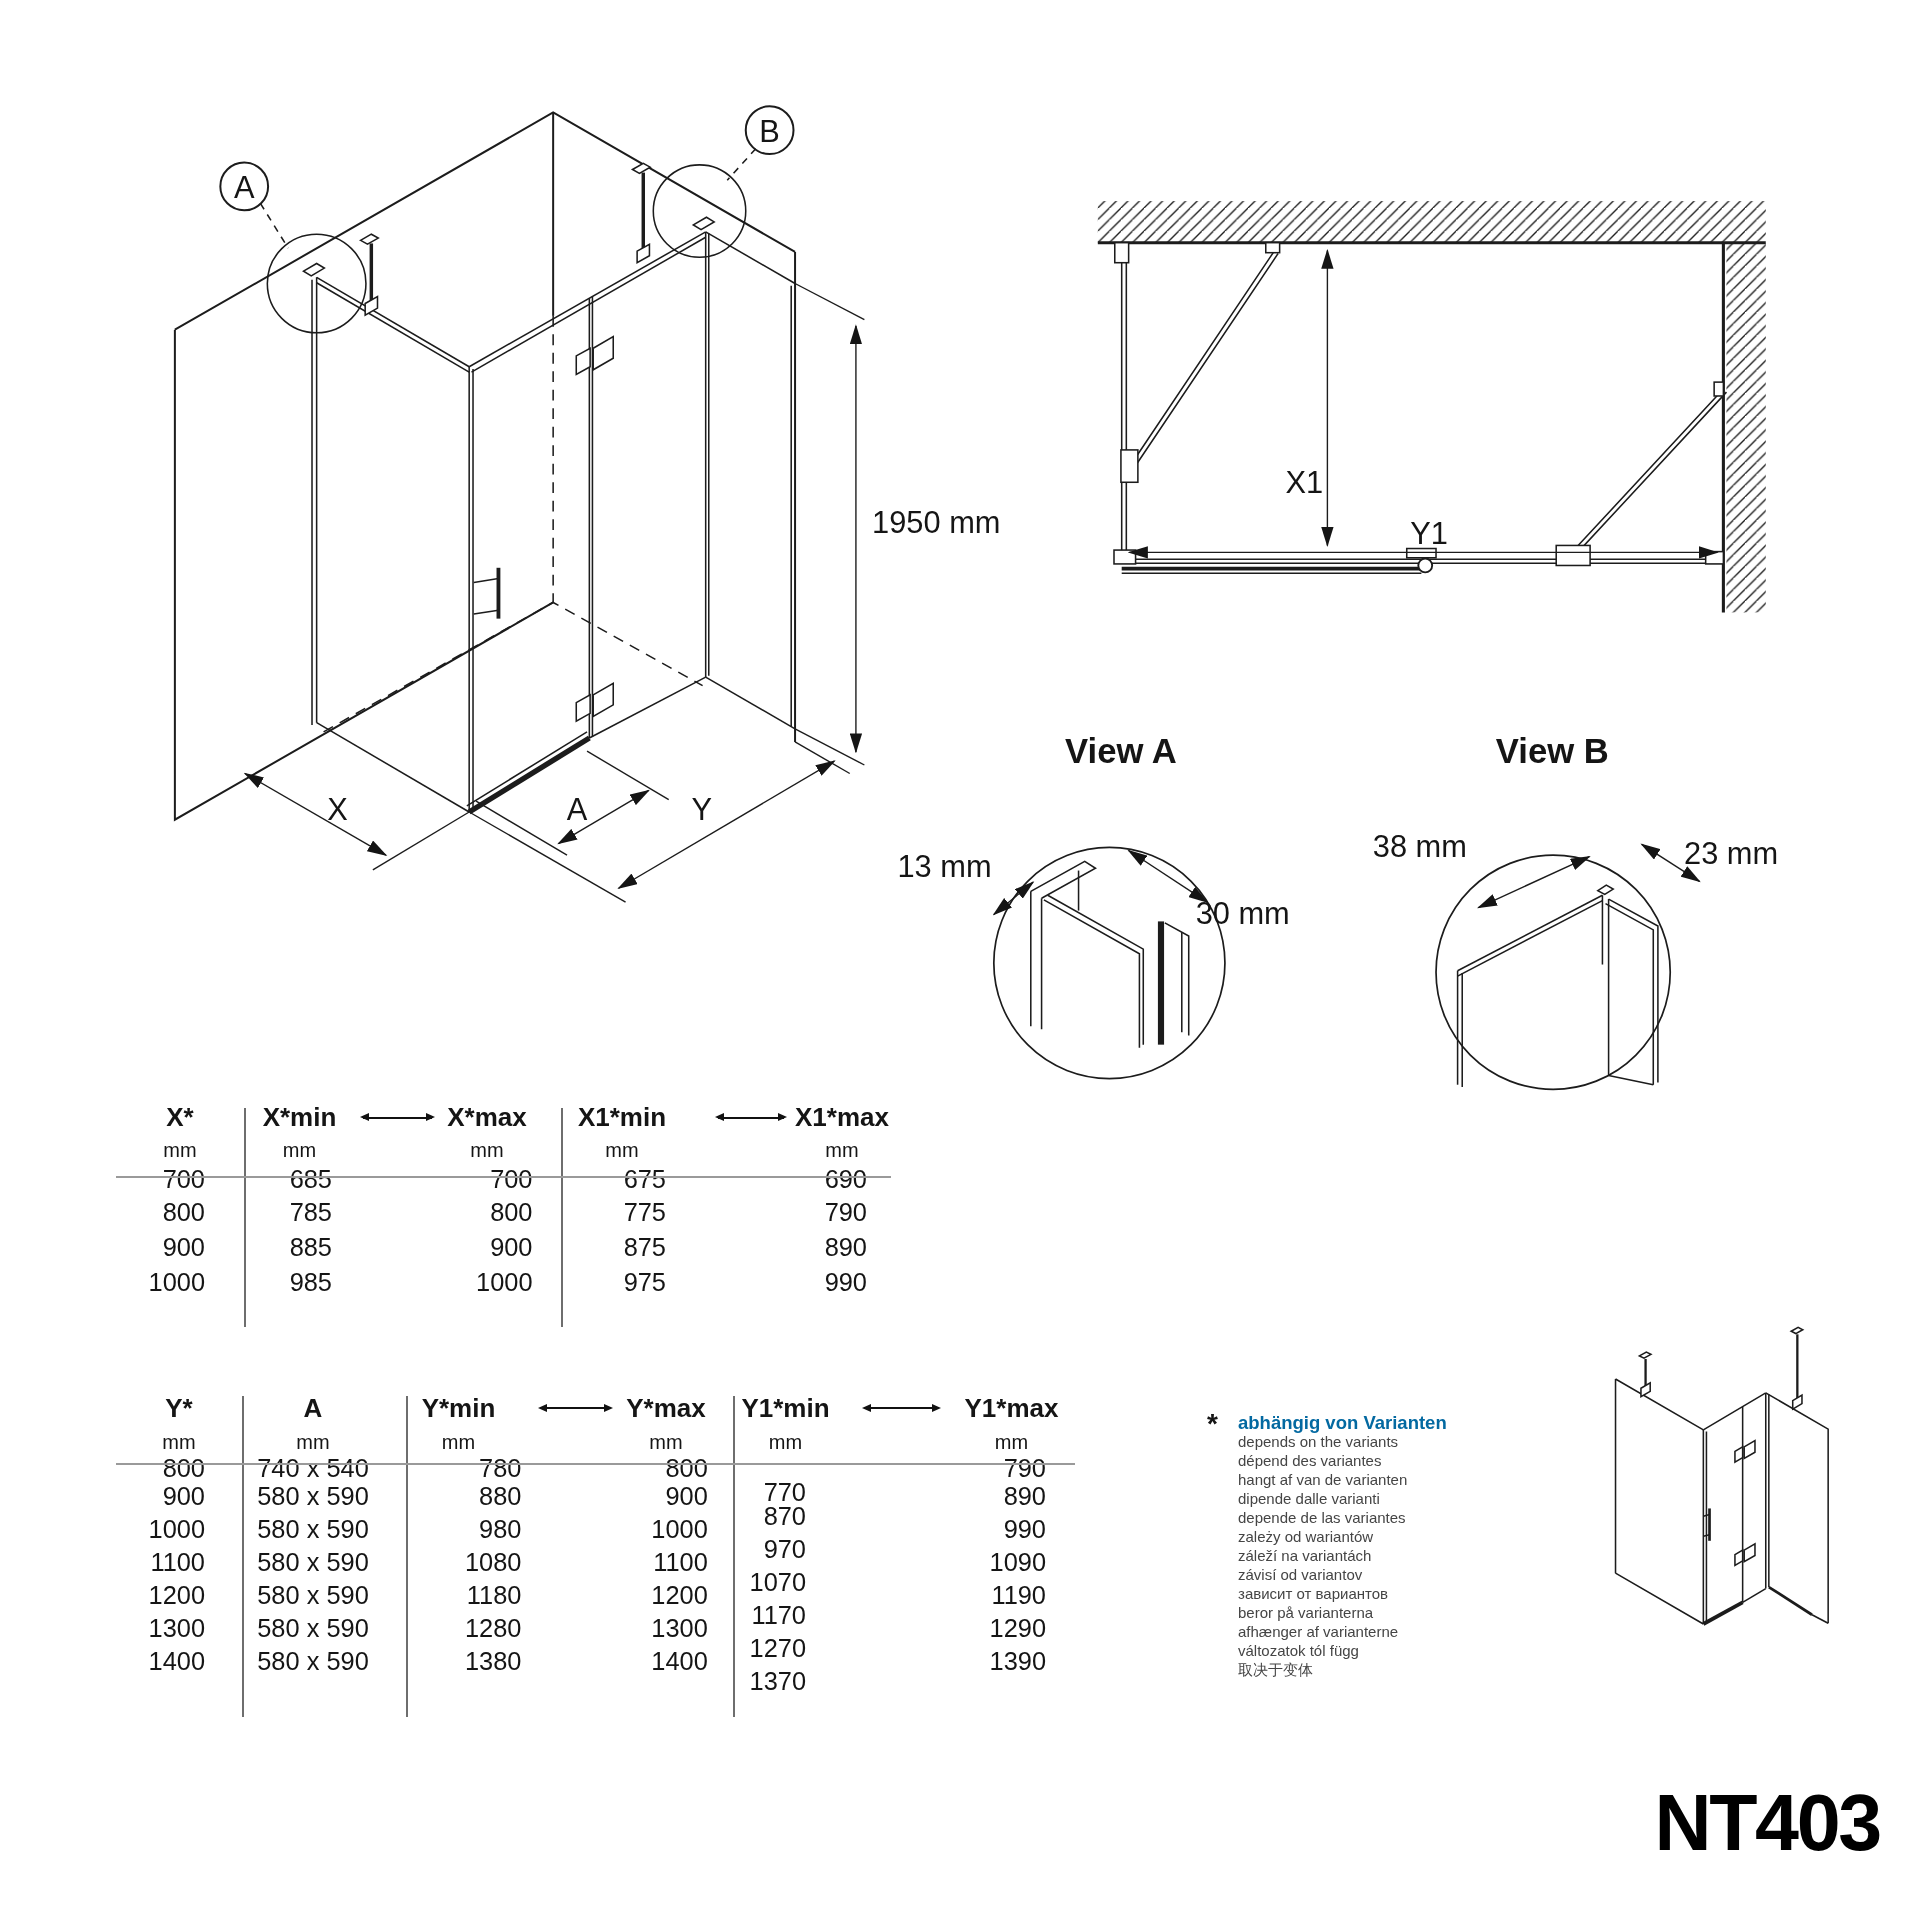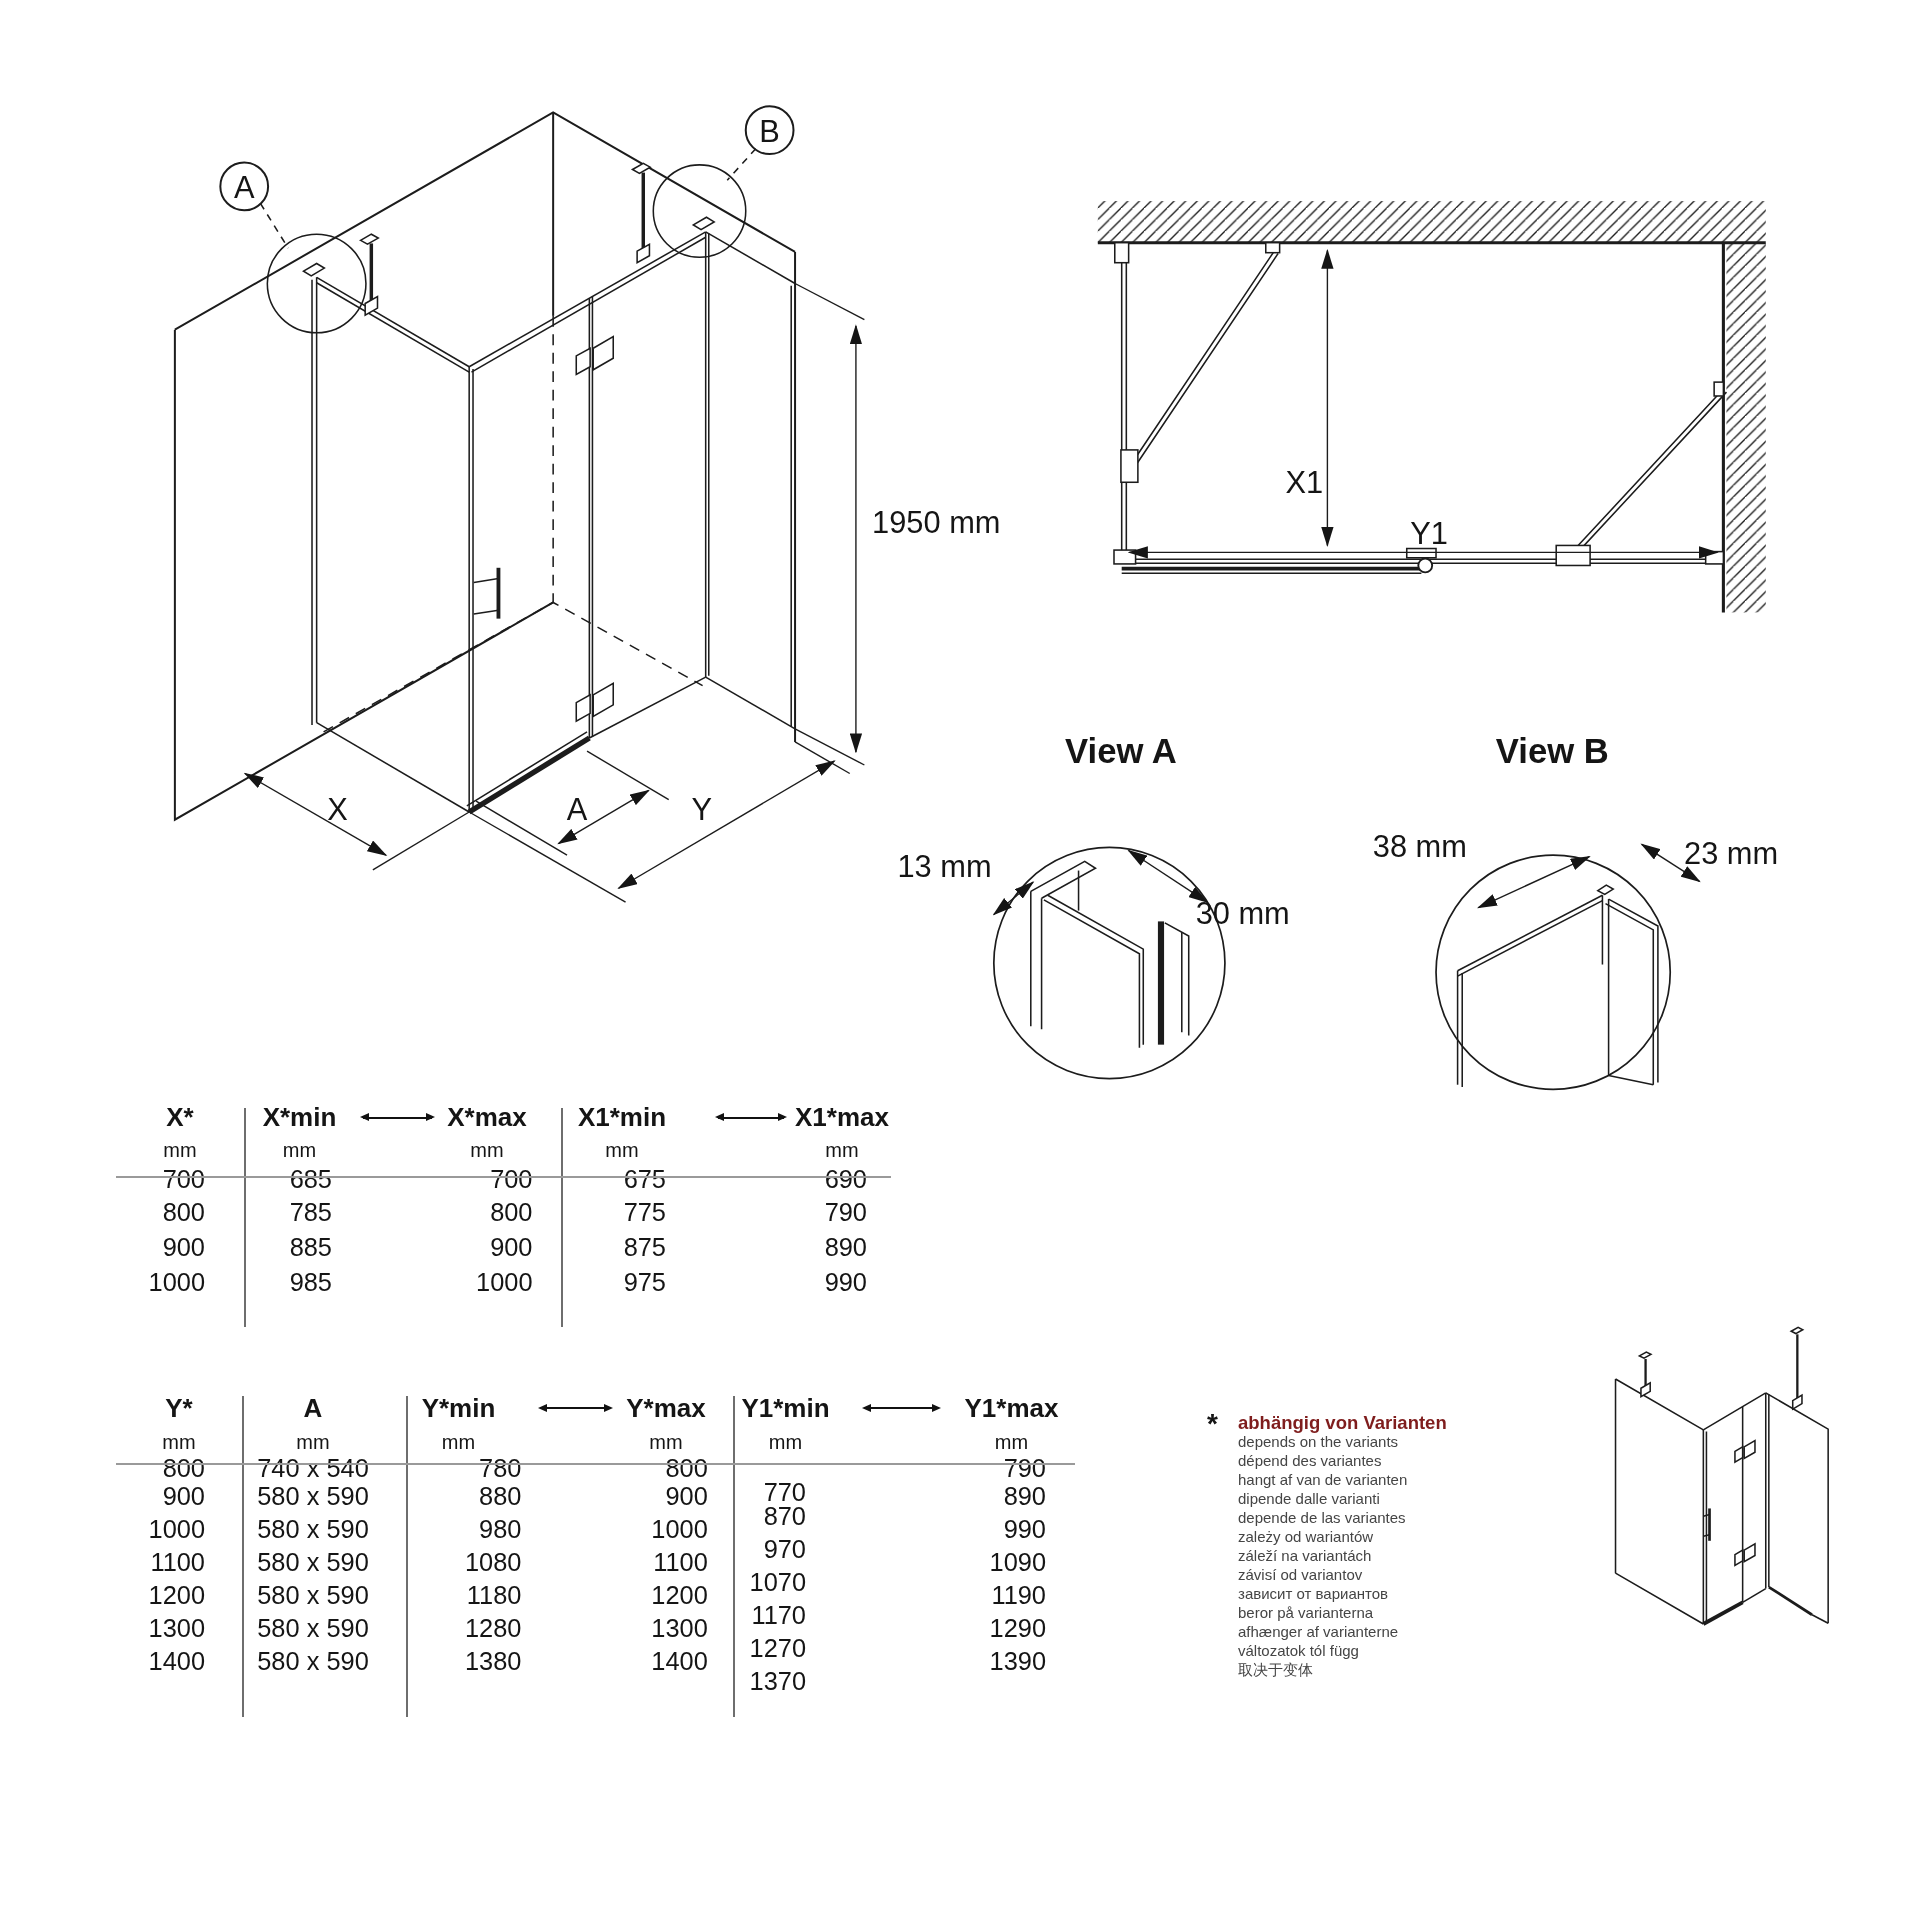--- a/index.html
+++ b/index.html
@@ -34,21 +34,21 @@
   .range-arrow{align-self:center;justify-self:stretch;height:0;border-top:2.3px solid #111;
       margin:0 7.7px;position:relative;}
   .range-arrow::before,.range-arrow::after{content:"";position:absolute;top:-5.4px;
       border:4.6px solid transparent;}
   .range-arrow::before{left:-7px;border-right:9.2px solid #111;}
   .range-arrow::after{right:-7px;border-left:9.2px solid #111;}
 
   
   .footnote{position:absolute;left:1207px;top:1413px;display:flex;}
   .footnote .star{font-size:28px;font-weight:bold;width:31px;line-height:21.6px;}
-  .footnote .fn-primary{font-size:18.5px;font-weight:bold;line-height:19px;color:#7f1d1d;}
+  .footnote .fn-primary{font-size:18.5px;font-weight:bold;line-height:19px;color:#0369a1;}
   .footnote .fn-line{font-size:15px;line-height:19px;color:#454545;}
 
   .product-code{position:absolute;left:1533px;top:1777px;width:347px;text-align:right;
       font-size:79px;font-weight:bold;letter-spacing:-2.3px;color:#000;}
 </style>
 </head>
 <body>
 
 <div class="page">
 
@@ -431,15 +431,16 @@
     <div class="fn-line">záleží na variantách</div>
     <div class="fn-line">závisí od variantov</div>
     <div class="fn-line">зависит от вариантов</div>
     <div class="fn-line">beror på varianterna</div>
     <div class="fn-line">afhænger af varianterne</div>
     <div class="fn-line">változatok tól függ</div>
     <div class="fn-line">取决于变体</div>
   </div>
 </div>
 
+<div class="product-code">NT403</div>
 
 </div>
 
 
 </body></html>

